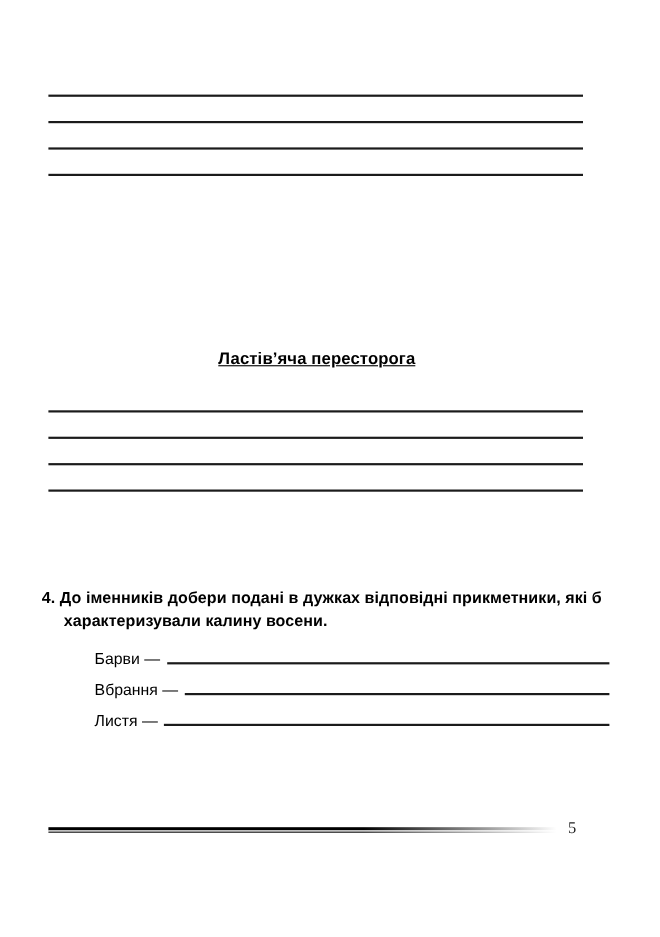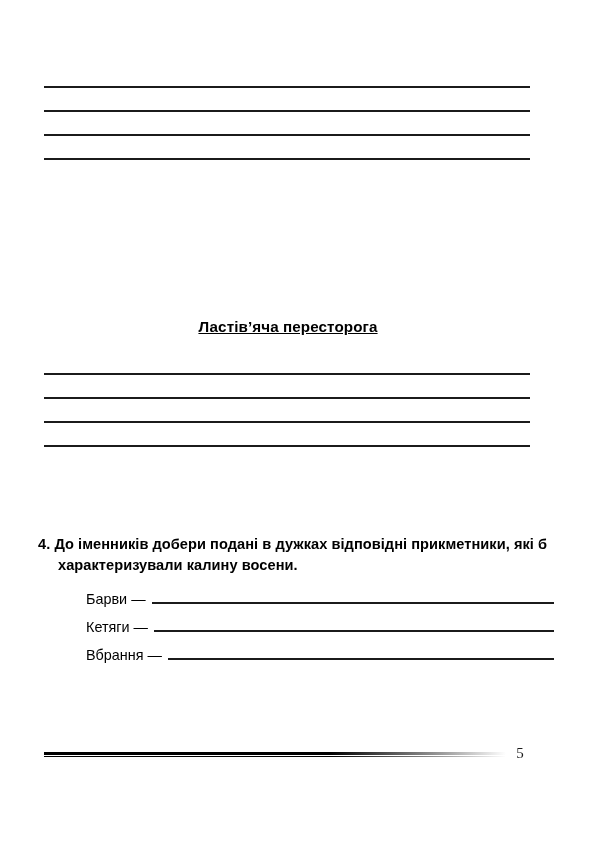--- a/index.html
+++ b/index.html
@@ -185,25 +185,25 @@
 
 
   <div id="task-5">4. До іменників добери подані в дужках відповідні прикметники, які б характеризували калину восени.</div>
 
   <div id="answer-list">
     <div class="answer-row">
       <span class="answer-label">Барви —</span>
       <span class="answer-blank"></span>
     </div>
     <div class="answer-row">
-      <span class="answer-label">Кетяги —</span>
+      <span class="answer-label">Вбрання —</span>
       <span class="answer-blank"></span>
     </div>
     <div class="answer-row">
-      <span class="answer-label">Вбрання —</span>
+      <span class="answer-label">Листя —</span>
       <span class="answer-blank"></span>
     </div>
   </div>
 
   <div id="footer-rule">
     <div class="bar-thick"></div>
     <div class="bar-gap"></div>
     <div class="bar-thin"></div>
   </div>
   <div id="page-number">5</div>

